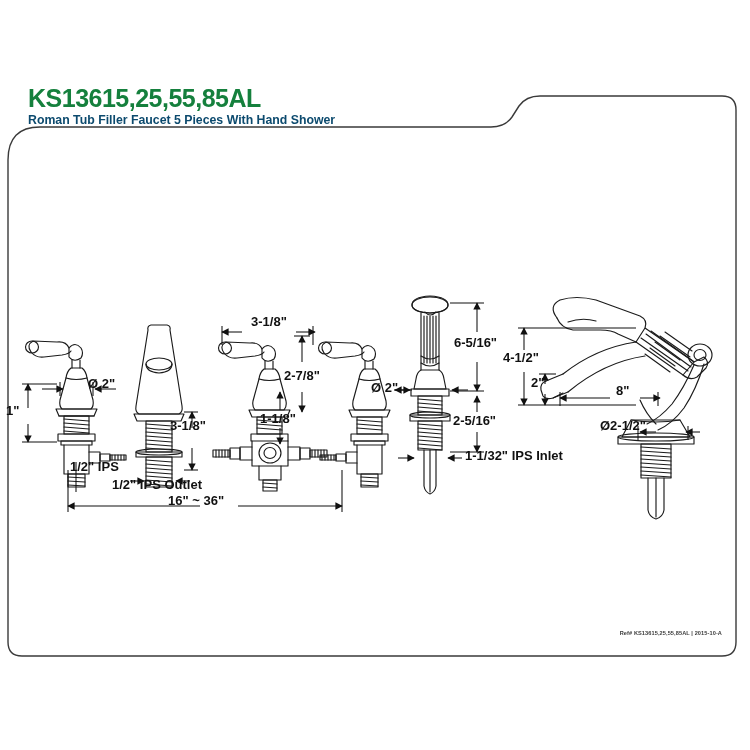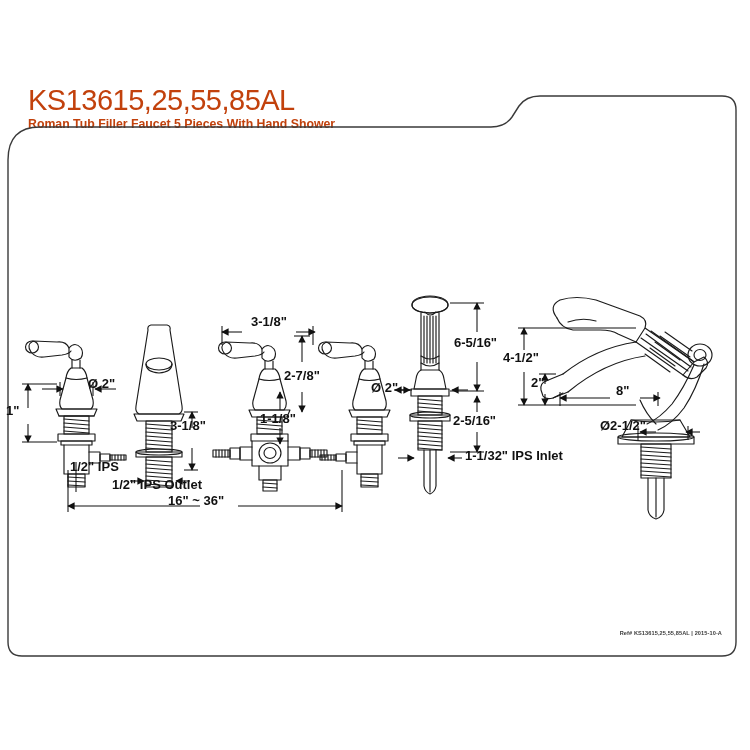--- a/index.html
+++ b/index.html
@@ -22,31 +22,31 @@
     width: 750px;
     height: 750px;
   }
   #title-block {
     position: absolute;
     left: 28px;
     top: 86px;
     width: 520px;
   }
   #model-code {
-    font-size: 29px;
-    font-weight: normal;
+    font-size: 25px;
+    font-weight: bold;
     letter-spacing: -0.5px;
-    color: #c2410c;
+    color: #15803d;
     line-height: 1.0;
     white-space: nowrap;
   }
   #model-desc {
     font-size: 12.3px;
     font-weight: bold;
-    color: #c2410c;
+    color: #0c4a6e;
     margin-top: 2px;
     white-space: nowrap;
   }
   #ref-note {
     position: absolute;
     right: 28px;
     top: 630px;
     font-size: 5.6px;
     font-weight: bold;
     color: #3a3a3a;

